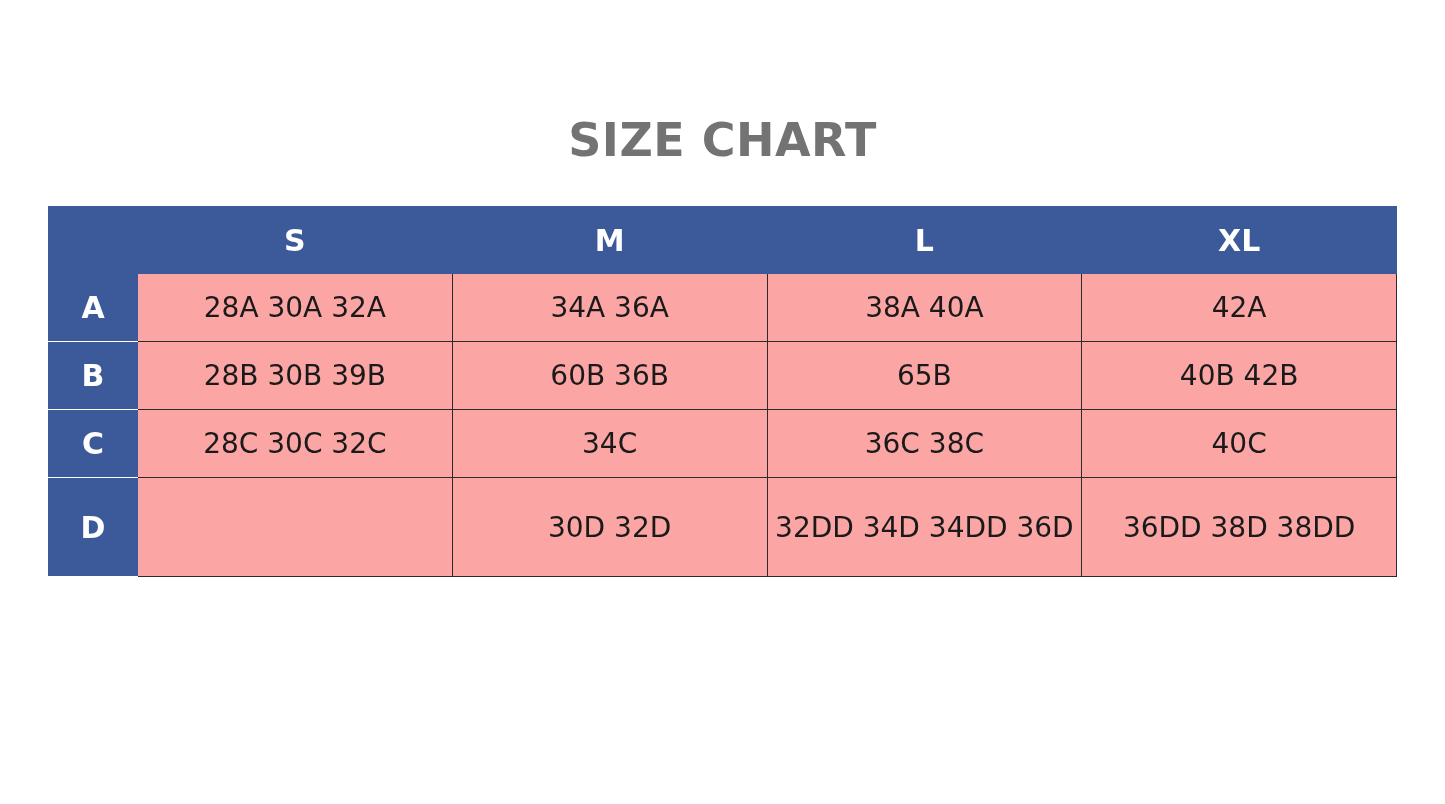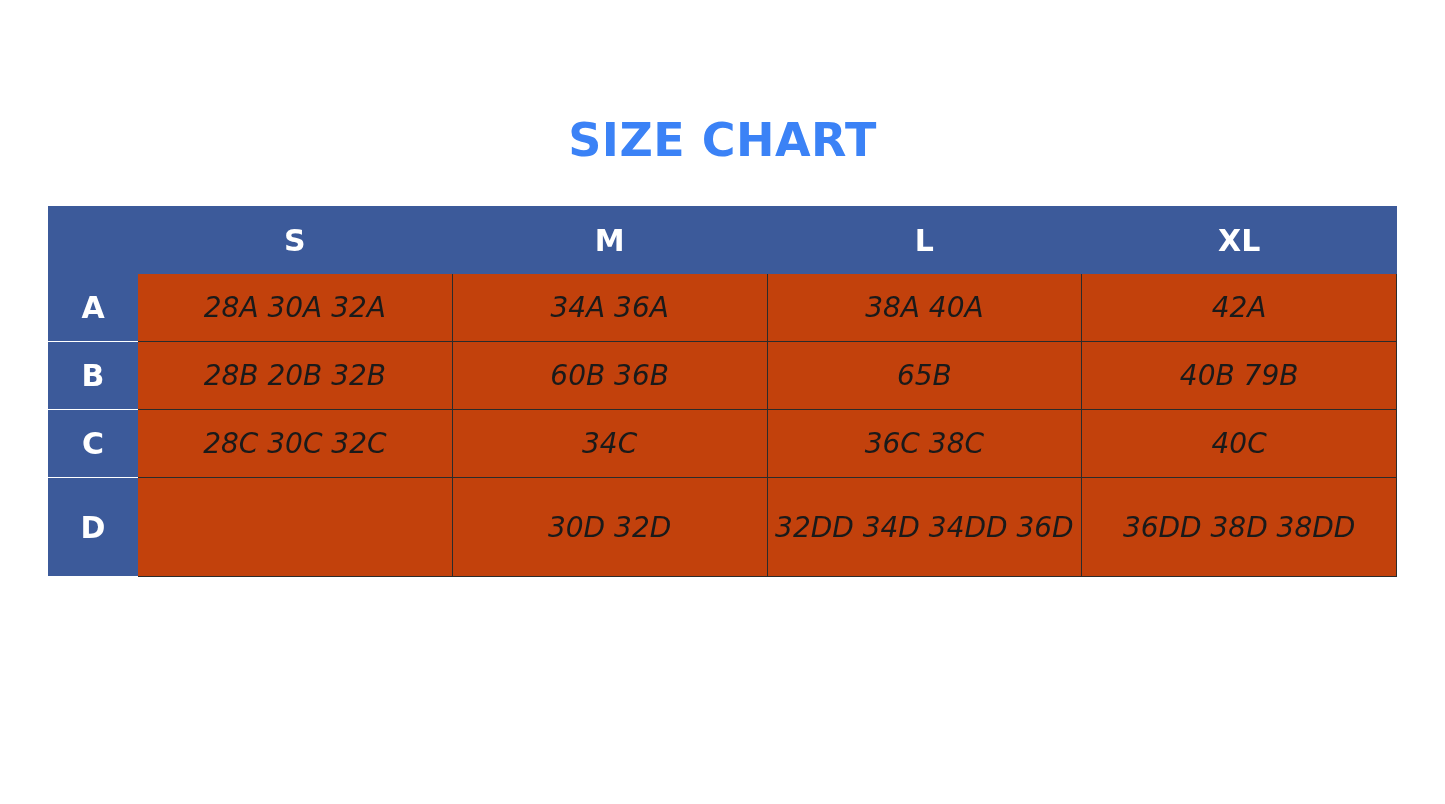--- a/index.html
+++ b/index.html
@@ -18,21 +18,21 @@
 
   #page-title {
     position: absolute;
     top: 113px;
     left: 0;
     width: 1445px;
     text-align: center;
     font-size: 46px;
     font-weight: bold;
     letter-spacing: 0.5px;
-    color: #3b82f6;
+    color: #737373;
   }
 
   #size-table {
     position: absolute;
     left: 48px;
     top: 206px;
     width: 1349px;
     border-collapse: collapse;
     table-layout: fixed;
   }
@@ -70,28 +70,27 @@
     text-align: center;
     vertical-align: middle;
     border-top: 1px solid #ffffff !important;
     border-bottom: 1px solid #ffffff !important;
     border-left: 1px solid #3c5a9a !important;
     border-right: 1px solid #3c5a9a !important;
   }
 
   .data-cell {
     height: 67px;
-    background: #c2410c;
+    background: #fca5a5;
     color: #1a1a1a;
     font-size: 28px;
     text-align: center;
     vertical-align: middle;
     line-height: 1.25;
     padding: 4px 8px;
-    font-style: italic;
   }
 
   .row-tall .data-cell,
   .row-tall .row-head {
     height: 98px;
   }
 </style>
 </head>
 <body>
 
@@ -110,24 +109,24 @@
     <tr>
       <td class="row-head">A</td>
       <td class="data-cell">28A 30A 32A</td>
       <td class="data-cell">34A 36A</td>
       <td class="data-cell">38A 40A</td>
       <td class="data-cell">42A</td>
     </tr>
 
     <tr>
       <td class="row-head">B</td>
-      <td class="data-cell">28B 20B 32B</td>
+      <td class="data-cell">28B 30B 39B</td>
       <td class="data-cell">60B 36B</td>
       <td class="data-cell">65B</td>
-      <td class="data-cell">40B 79B</td>
+      <td class="data-cell">40B 42B</td>
     </tr>
 
     <tr>
       <td class="row-head">C</td>
       <td class="data-cell">28C 30C 32C</td>
       <td class="data-cell">34C</td>
       <td class="data-cell">36C 38C</td>
       <td class="data-cell">40C</td>
     </tr>
 

